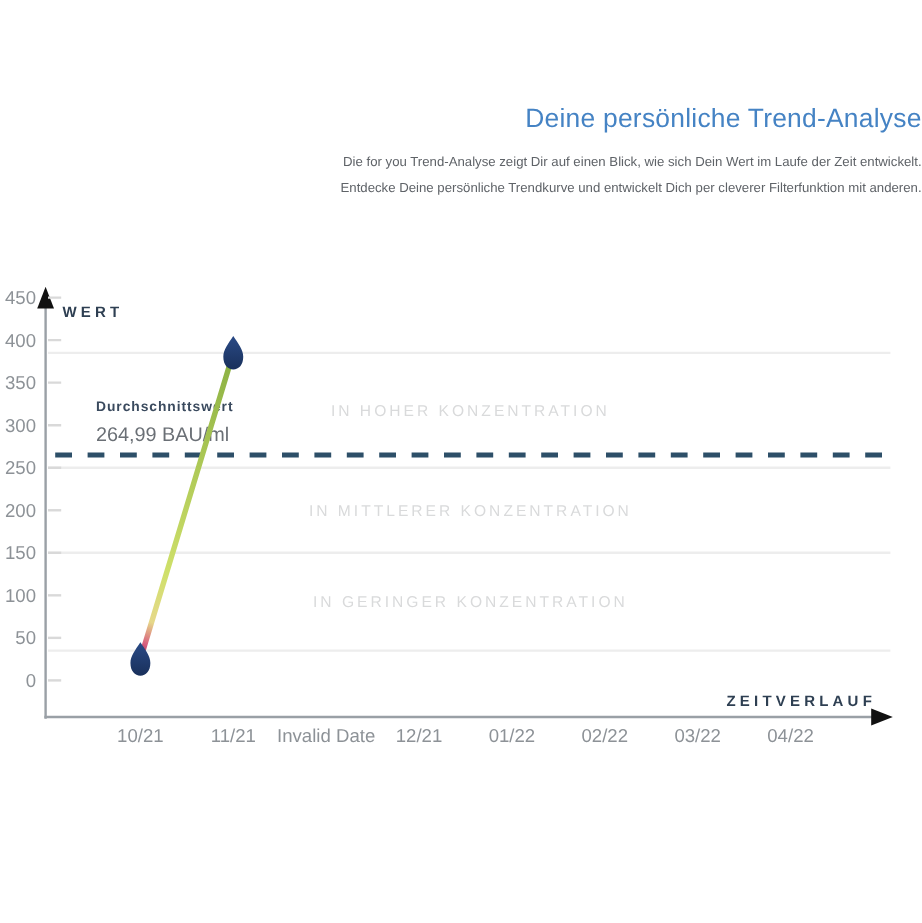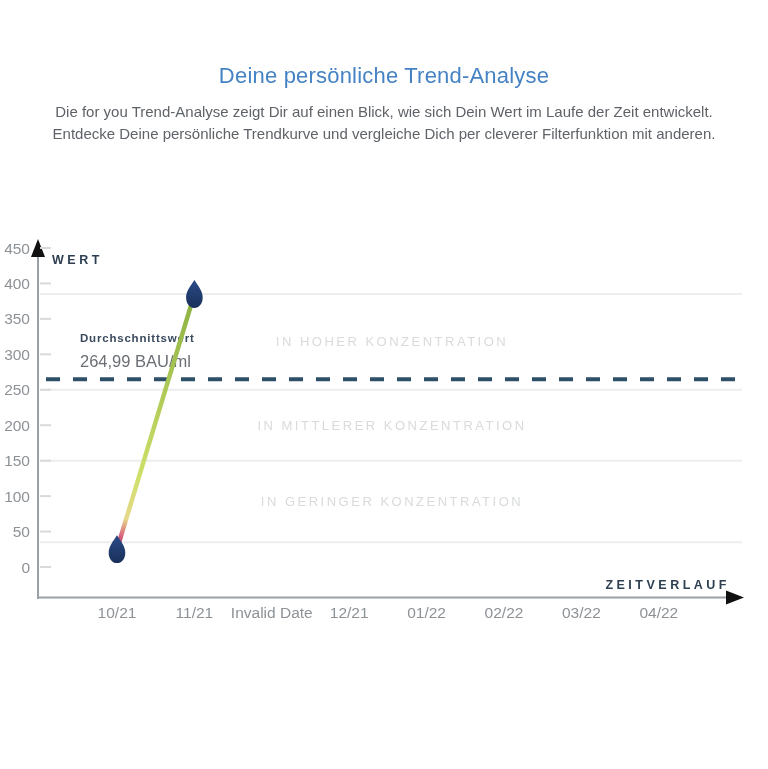--- a/index.html
+++ b/index.html
@@ -1,41 +1,41 @@
 <!DOCTYPE html>
 <html><head>
 <meta charset="utf-8">
 <style>
   html,body{margin:0;padding:0;background:#fff;}
   body{
     width:768px;height:769px;position:relative;overflow:hidden;
     font-family:"Liberation Sans",sans-serif;
     -webkit-font-smoothing:antialiased;
   }
-  .header{padding-top:63px;text-align:center;}
+  .header{padding-top:86px;text-align:right;}
   .page-title{
     margin:0 0 12px;font-size:22px;font-weight:500;color:#4583c4;letter-spacing:.2px;
   }
   .page-subtitle{
     margin:0 0 24px;font-size:14.5px;color:#4b4f54;
   }
   .page-desc{
-    margin:0;font-size:15px;line-height:22px;color:#5f6368;
+    margin:0;font-size:11px;line-height:22px;color:#5f6368;
   }
   .chart-wrap{position:absolute;left:0;top:233px;width:768px;height:420px;}
   svg text{font-family:"Liberation Sans",sans-serif;}
 </style>
 </head>
 <body>
 
 <div class="header">
   <h1 class="page-title">Deine persönliche Trend-Analyse</h1>
   <p class="page-desc">
     <span>Die for you Trend-Analyse zeigt Dir auf einen Blick, wie sich Dein Wert im Laufe der Zeit entwickelt.</span><br>
-    <span>Entdecke Deine persönliche Trendkurve und vergleiche Dich per cleverer Filterfunktion mit anderen.</span>
+    <span>Entdecke Deine persönliche Trendkurve und entwickelt Dich per cleverer Filterfunktion mit anderen.</span>
   </p>
 </div>
 
 <div class="chart-wrap">
   <svg id="chart" width="768" height="420" viewBox="0 0 768 420">
       <defs>
         <linearGradient id="lineGrad" gradientUnits="userSpaceOnUse" x1="117" y1="316.27777777777777" x2="194.4" y2="61.07777777777778">
           <stop offset="0" stop-color="#9c3352"></stop>
           <stop offset="0.05" stop-color="#d95f7f"></stop>
           <stop offset="0.12" stop-color="#e6d88a"></stop>

